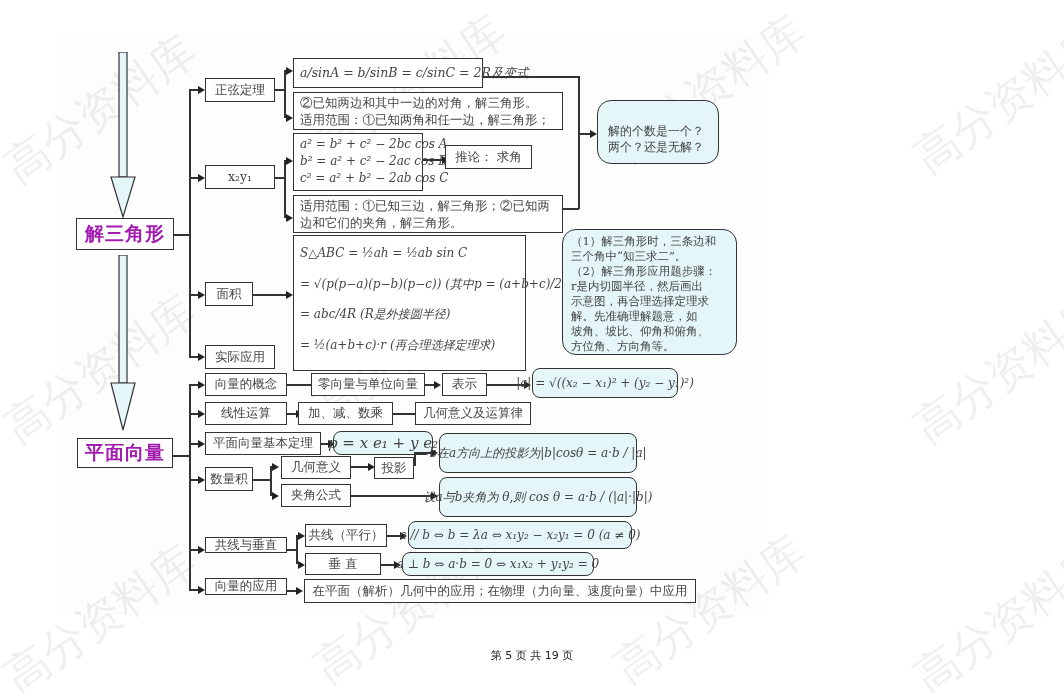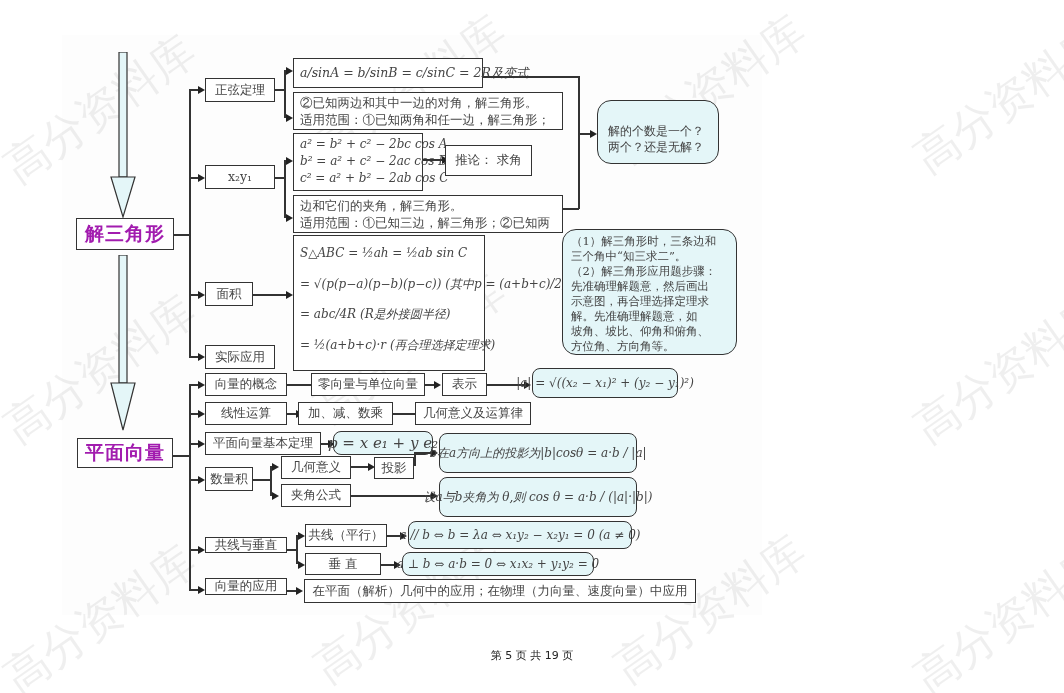--- a/index.html
+++ b/index.html
@@ -82,48 +82,48 @@
 <div class="arrowhead" style="left:286px;top:157px;"></div>
 <div class="arrowhead" style="left:286px;top:214px;"></div>
 
 <div class="box math small" style="left:293px;top:133px;width:130px;height:58px;line-height:1.4;">
   <div>a² = b² + c² − 2bc cos A</div>
   <div>b² = a² + c² − 2ac cos B</div>
   <div>c² = a² + b² − 2ab cos C</div>
 </div>
 <div class="line" style="left:423px;top:159px;width:20px;height:1.5px;"></div>
 <div class="arrowhead" style="left:442px;top:156px;"></div>
-<div class="box center" style="left:445px;top:145px;width:87px;height:31px;">推论：  求角</div>
+<div class="box center" style="left:445px;top:145px;width:87px;height:24px;">推论：  求角</div>
 
 <div class="box" style="left:293px;top:195px;width:270px;height:38px;">
+  <div>适用范围：①已知三边，解三角形；②已知两</div>
   <div>边和它们的夹角，解三角形。</div>
-  <div>适用范围：①已知三边，解三角形；②已知两</div>
 </div>
 
 <div class="line" style="left:483px;top:76px;width:96px;height:1.5px;"></div>
 <div class="line" style="left:563px;top:208px;width:16px;height:1.5px;"></div>
 <div class="line" style="left:578px;top:76px;width:1.5px;height:133px;"></div>
 <div class="line" style="left:578px;top:133px;width:13px;height:1.5px;"></div>
 <div class="arrowhead" style="left:590px;top:130px;"></div>
 <div class="box cyan big" style="left:597px;top:100px;width:122px;height:64px;white-space:normal;padding:22px 10px;font-size:12px;">解的个数是一个？两个？还是无解？</div>
 
 <div class="line" style="left:253px;top:294px;width:34px;height:1.5px;"></div>
 <div class="arrowhead" style="left:286px;top:291px;"></div>
-<div class="box math small" style="left:293px;top:235px;width:192px;height:136px;line-height:2.55;">
+<div class="box math small" style="left:293px;top:235px;width:233px;height:136px;line-height:2.55;">
   <div>S△ABC = ½ah = ½ab sin C</div>
   <div>= √(p(p−a)(p−b)(p−c)) (其中p = (a+b+c)/2)</div>
   <div>= abc/4R (R是外接圆半径)</div>
   <div>= ½(a+b+c)·r (再合理选择定理求)</div>
 </div>
 
 <div class="box cyan big" style="left:562px;top:229px;width:175px;height:126px;padding:4px 8px;font-size:11.5px;line-height:1.3;">
   <div>（1）解三角形时，三条边和</div>
   <div>三个角中“知三求二”。</div>
   <div>（2）解三角形应用题步骤：</div>
-  <div>先准确理解题意，然后画出</div>
+  <div>r是内切圆半径，然后画出</div>
   <div>示意图，再合理选择定理求</div>
   <div>解。先准确理解题意，如</div>
   <div>坡角、坡比、仰角和俯角、</div>
   <div>方位角、方向角等。</div>
 </div>
 
 <div class="box center title" style="left:77px;top:438px;width:96px;height:30px;">平面向量</div>
 <div class="line" style="left:173px;top:455px;width:16px;height:1.5px;"></div>
 <div class="line" style="left:189px;top:384px;width:1.5px;height:206px;"></div>
 

